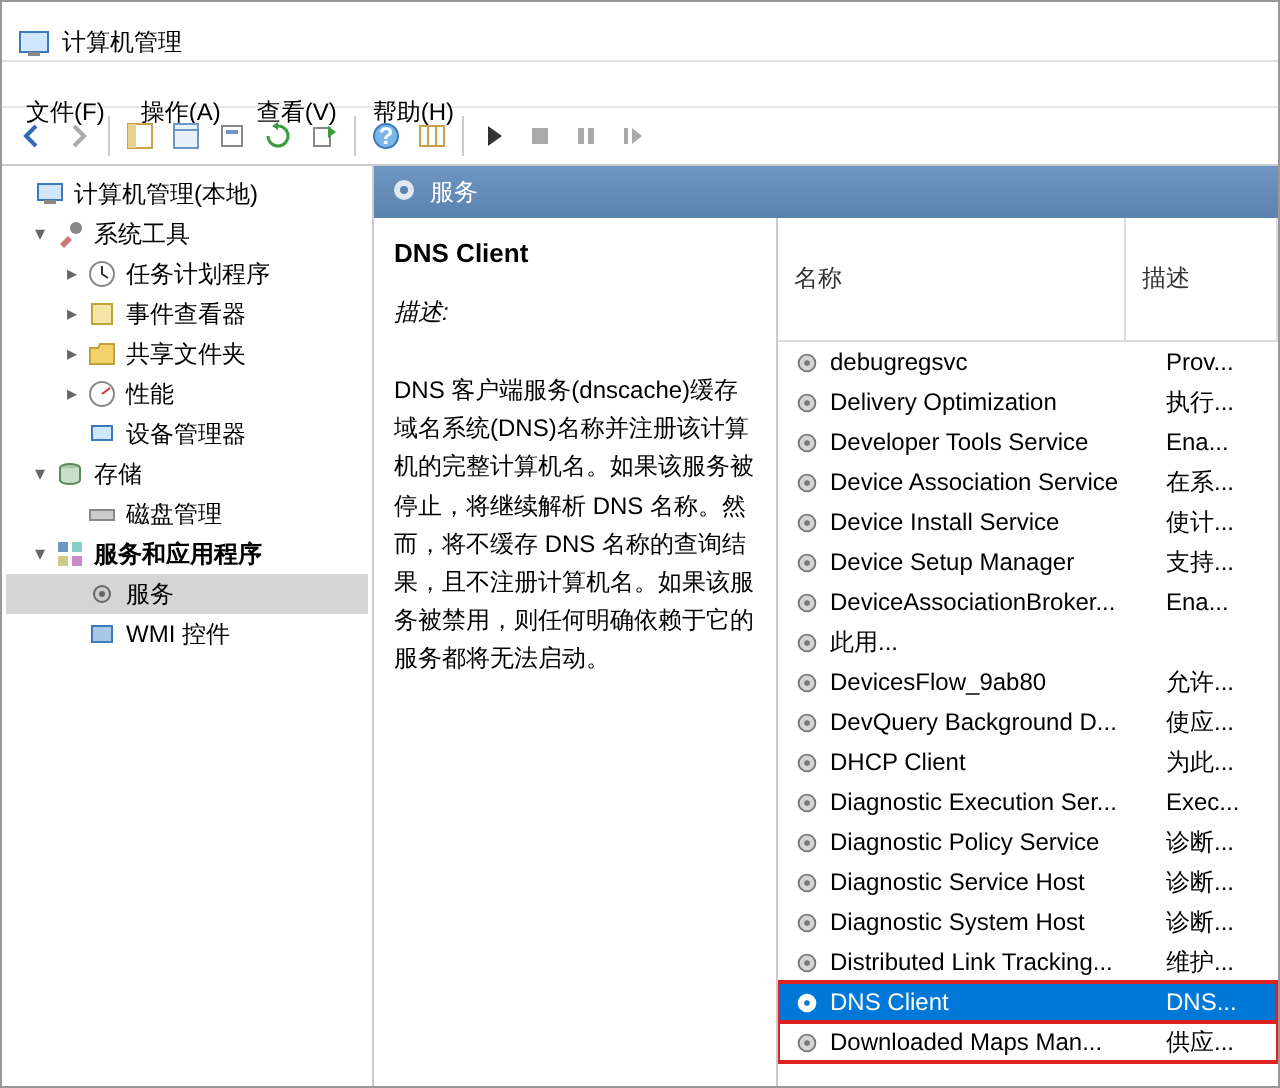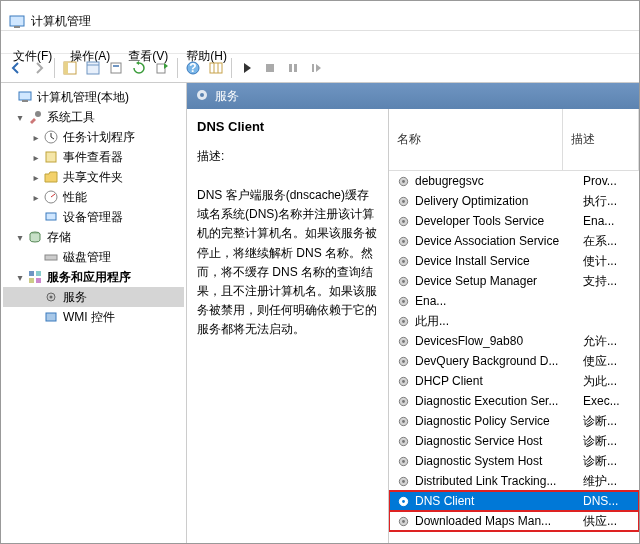--- a/index.html
+++ b/index.html
@@ -15,21 +15,21 @@
 .tree { width: 186px; border-right: 1px solid #ccc; padding: 4px 2px; overflow: auto; }
 .tree-row { display: flex; align-items: center; height: 20px; padding: 1px 0; cursor: pointer; white-space: nowrap; }
 .tree-caret { width: 14px; text-align: center; color: #666; font-size: 10px; }
 .tree-icon { width: 16px; height: 16px; margin-right: 4px; display: flex; align-items: center; justify-content: center; }
 .tree-selected { background: #d5d5d5; }
 .center { flex: 1; display: flex; flex-direction: column; }
 .center-header { height: 26px; background: linear-gradient(#6f95c2, #5c83b0); color: #fff; display: flex; align-items: center; padding: 0 8px; gap: 6px; font-size: 13px; }
 .center-body { flex: 1; display: flex; overflow: hidden; }
 .desc-pane { width: 202px; border-right: 1px solid #ccc; padding: 10px 10px; overflow: auto; }
 .desc-title { font-weight: bold; font-size: 13px; margin-bottom: 14px; }
-.desc-lbl { margin-bottom: 4px; }
+.desc-lbl { margin-bottom: 4px; font-style: italic; }
 .desc-text { line-height: 1.6; margin-top: 21px; }
 .list-pane { flex: 1; overflow: auto; position: relative; }
 .list-header { display: flex; background: #fff; border-bottom: 1px solid #ddd; position: sticky; top: 0; }
 .list-header .col { padding: 22px 8px; border-right: 1px solid #ddd; color: #333; }
 .col-name { width: 174px; }
 .col-desc { flex: 1; }
 .list-row { display: flex; align-items: center; height: 20px; cursor: pointer; }
 .list-row.selected { background: #0078d7; color: #fff; }
 .list-row.highlight-box { outline: 2px solid #d22; outline-offset: -1px; }
 .svc-icon { width: 16px; height: 16px; margin: 0 4px 0 6px; display: flex; align-items: center; justify-content: center; }
@@ -335,20 +335,21 @@
               <span class="svc-name">Device Setup Manager</span>
               <span class="svc-desc">支持...</span>
             </div>
             <div class="list-row">
               <span class="svc-icon">
                 <svg width="13" height="13" viewBox="0 0 14 14">
                   <circle cx="7" cy="7" r="4.5" fill="#d4d4d4" stroke="#777"></circle>
                   <circle cx="7" cy="7" r="1.5" fill="#777"></circle>
                 </svg>
               </span>
+              <span class="svc-name">DeviceAssociationBroker...</span>
               <span class="svc-desc">Ena...</span>
             </div>
             <div class="list-row">
               <span class="svc-icon">
                 <svg width="13" height="13" viewBox="0 0 14 14">
                   <circle cx="7" cy="7" r="4.5" fill="#d4d4d4" stroke="#777"></circle>
                   <circle cx="7" cy="7" r="1.5" fill="#777"></circle>
                 </svg>
               </span>
               <span class="svc-desc">此用...</span>

